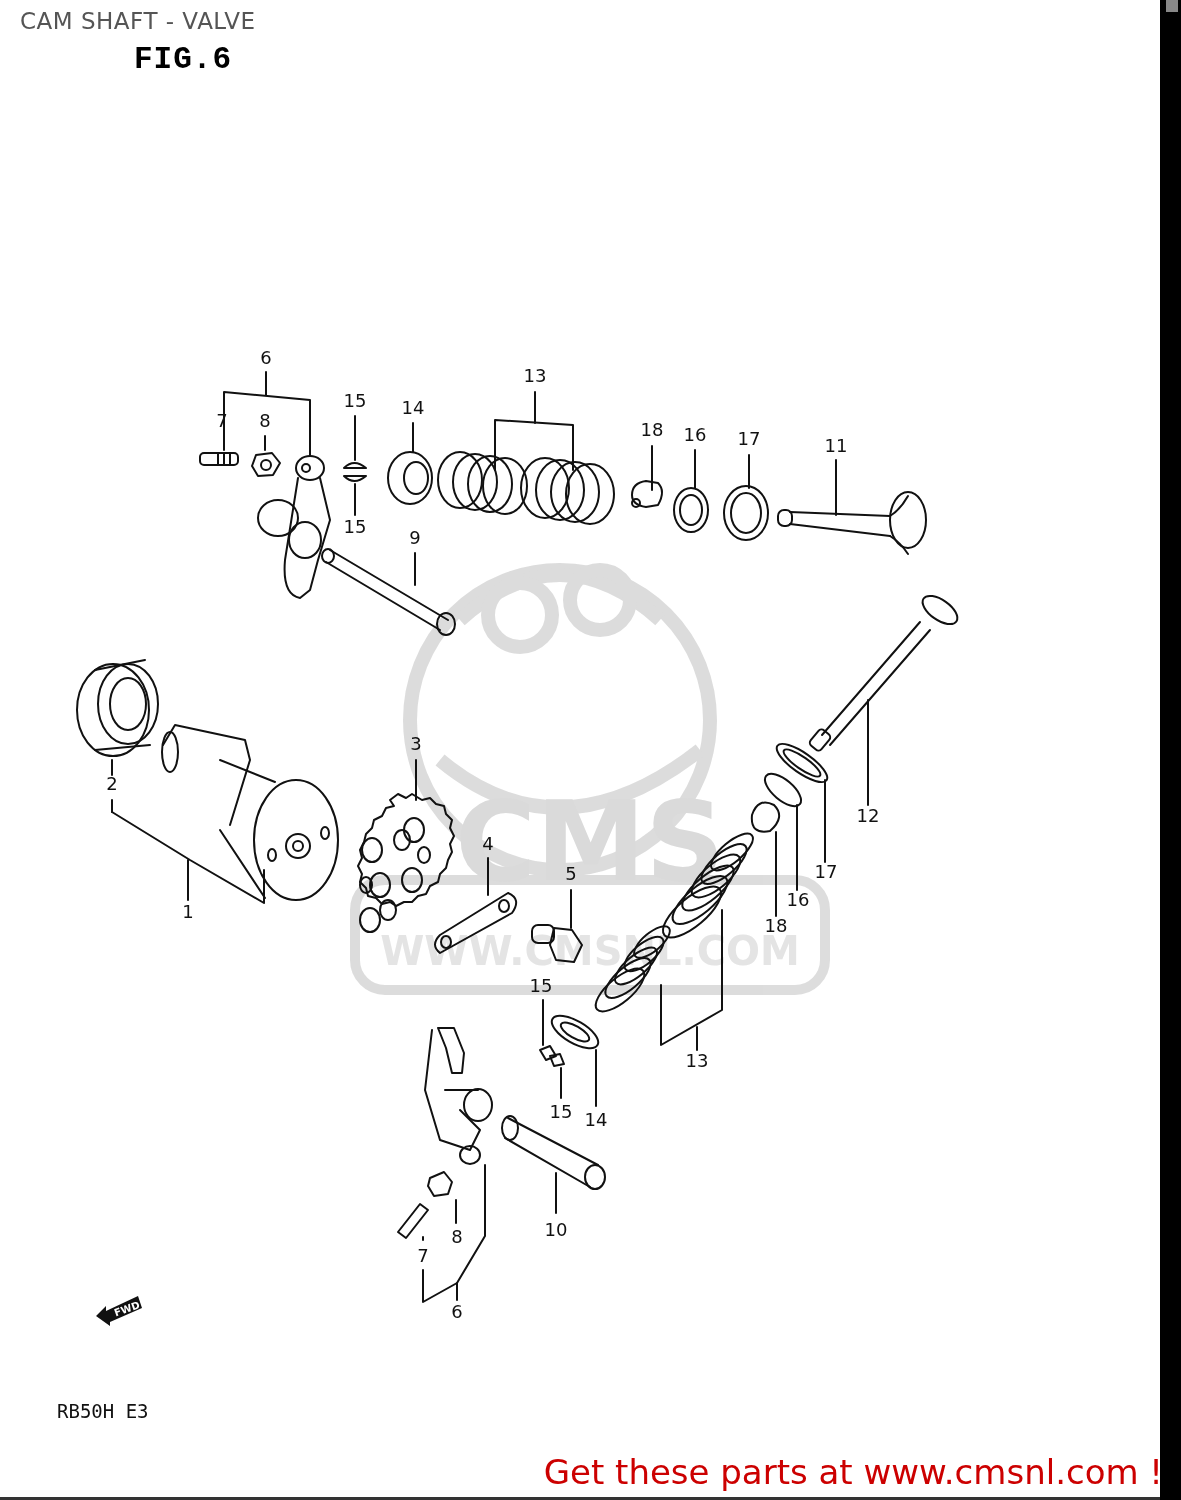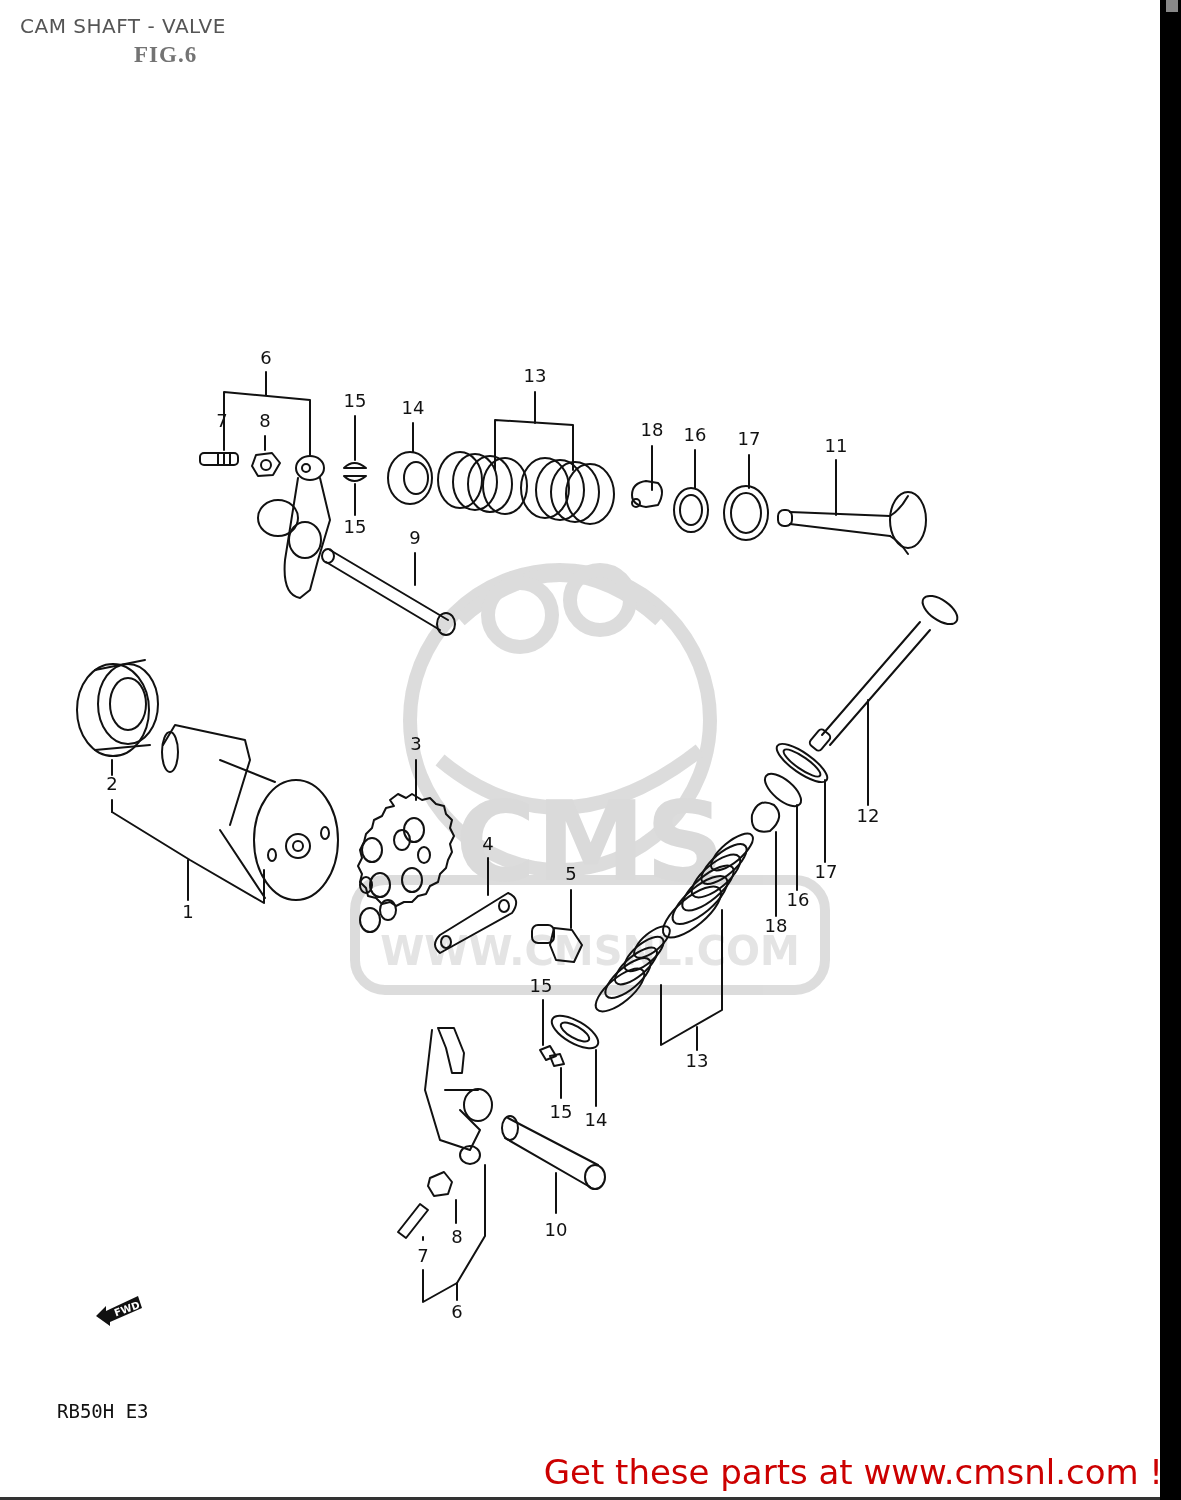--- a/index.html
+++ b/index.html
@@ -1,18 +1,18 @@
 <!DOCTYPE html>
 <html><head>
 <meta charset="utf-8">
 <style>
   html, body { margin:0; padding:0; background:#ffffff; }
   body { width:1181px; height:1500px; position:relative; overflow:hidden; font-family:"DejaVu Sans", sans-serif; }
-  .page-title { position:absolute; left:20px; top:14px; font-size:20px; color:#555555; letter-spacing:0.5px; font-family:"DejaVu Sans", sans-serif; }
-  .fig-title { position:absolute; left:134px; top:42px; font-size:23px; font-weight:bold; color:#737373; font-family:Liberation Serif, serif; letter-spacing:1px; }
+  .page-title { position:absolute; left:20px; top:8px; font-size:23px; color:#555555; letter-spacing:0.5px; font-family:"DejaVu Sans", sans-serif; }
+  .fig-title { position:absolute; left:134px; top:42px; font-size:31px; font-weight:bold; color:#000000; font-family:Liberation Mono, monospace; letter-spacing:1px; }
   .right-strip { position:absolute; left:1160px; top:0; width:21px; height:1500px; background:#000; }
   .thumb { position:absolute; left:1166px; top:0; width:12px; height:12px; background:#888; }
   svg.diagram { position:absolute; left:0; top:0; }
   .lbl { font-family:"DejaVu Sans", sans-serif; font-size:18px; fill:#111; }
   .model-code { position:absolute; left:50px; top:1400px; font-family:"DejaVu Sans Mono", monospace; font-size:19px; color:#111;margin-left:7px; }
   .fwd { position:absolute; left:94px; top:1292px; }
   .cta { position:absolute; left:0; width:1181px; top:1452px; text-align:right; font-family:"DejaVu Sans", sans-serif; font-size:34px; color:#cc0000; }
   .cta span { position:relative; left:-18px; }
   .bottom-line { position:absolute; left:0; top:1497px; width:1160px; height:3px; background:#333; }
 </style>

